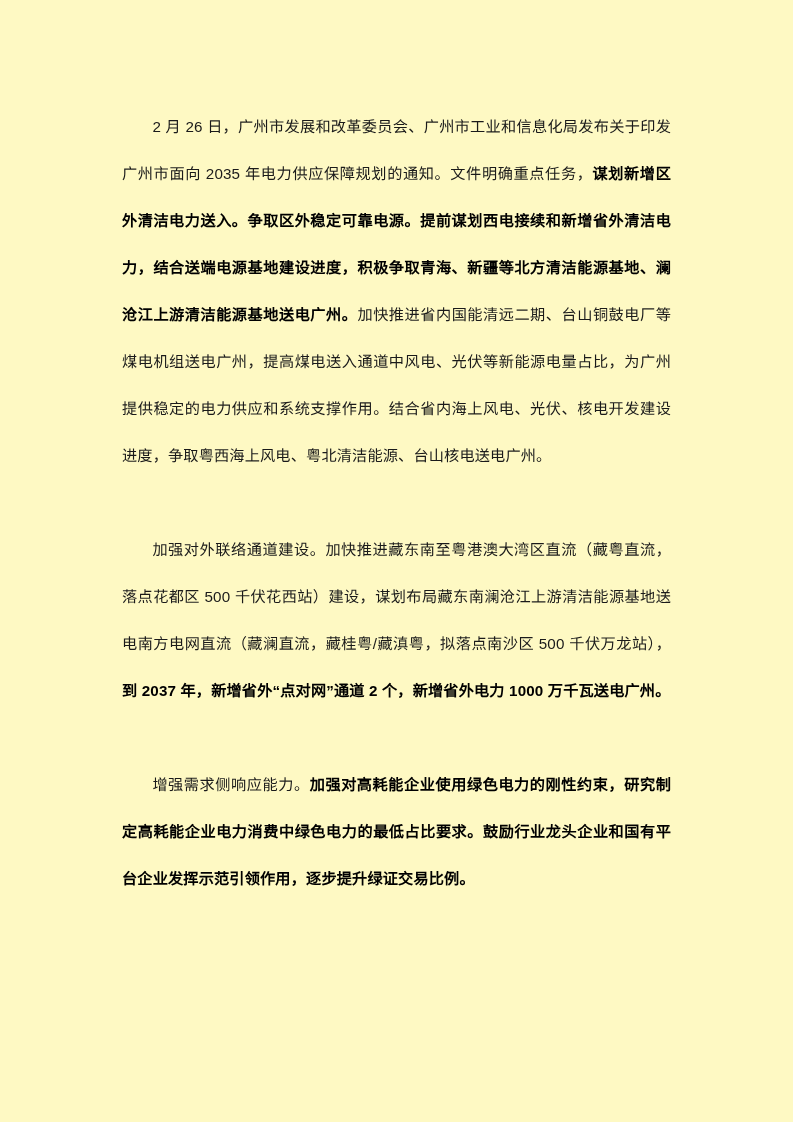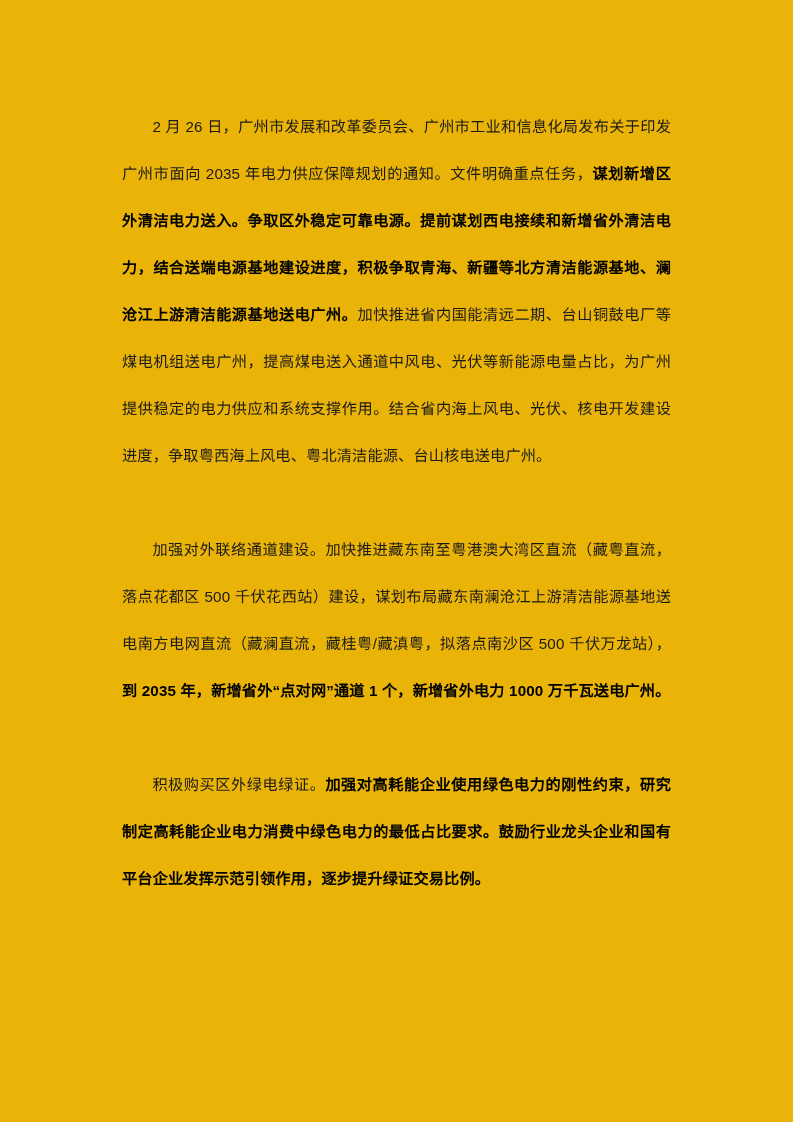--- a/index.html
+++ b/index.html
@@ -45,19 +45,19 @@
     font-weight: bold;
     color: #000000;
   }
   .para .n {
     font-weight: normal;
   }
 </style>
 </head>
 <body>
 
-<div class="page" style="background: #eab308;">
+<div class="page" style="background: #fef9c3;">
   <div class="doc-body">
     <p class="para" style="color: rgb(26, 26, 26);"><span class="n">2 月 26 日，广州市发展和改革委员会、广州市工业和信息化局发布关于印发广州市面向 2035 年电力供应保障规划的通知。文件明确重点任务，</span><span class="b" style="color: rgb(0, 0, 0);">谋划新增区外清洁电力送入。争取区外稳定可靠电源。提前谋划西电接续和新增省外清洁电力，结合送端电源基地建设进度，积极争取青海、新疆等北方清洁能源基地、澜沧江上游清洁能源基地送电广州。</span><span class="n">加快推进省内国能清远二期、台山铜鼓电厂等煤电机组送电广州，提高煤电送入通道中风电、光伏等新能源电量占比，为广州提供稳定的电力供应和系统支撑作用。结合省内海上风电、光伏、核电开发建设进度，争取粤西海上风电、粤北清洁能源、台山核电送电广州。</span></p>
-    <p class="para" style="color: rgb(26, 26, 26);"><span class="n">加强对外联络通道建设。加快推进藏东南至粤港澳大湾区直流（藏粤直流，落点花都区 500 千伏花西站）建设，谋划布局藏东南澜沧江上游清洁能源基地送电南方电网直流（藏澜直流，藏桂粤/藏滇粤，拟落点南沙区 500 千伏万龙站），</span><span class="b" style="color: rgb(0, 0, 0);">到 2035 年，新增省外“点对网”通道 1 个，新增省外电力 1000 万千瓦送电广州。</span></p>
-    <p class="para" style="color: rgb(26, 26, 26);"><span class="n">积极购买区外绿电绿证。</span><span class="b" style="color: rgb(0, 0, 0);">加强对高耗能企业使用绿色电力的刚性约束，研究制定高耗能企业电力消费中绿色电力的最低占比要求。鼓励行业龙头企业和国有平台企业发挥示范引领作用，逐步提升绿证交易比例。</span></p>
+    <p class="para" style="color: rgb(26, 26, 26);"><span class="n">加强对外联络通道建设。加快推进藏东南至粤港澳大湾区直流（藏粤直流，落点花都区 500 千伏花西站）建设，谋划布局藏东南澜沧江上游清洁能源基地送电南方电网直流（藏澜直流，藏桂粤/藏滇粤，拟落点南沙区 500 千伏万龙站），</span><span class="b" style="color: rgb(0, 0, 0);">到 2037 年，新增省外“点对网”通道 2 个，新增省外电力 1000 万千瓦送电广州。</span></p>
+    <p class="para" style="color: rgb(26, 26, 26);"><span class="n">增强需求侧响应能力。</span><span class="b" style="color: rgb(0, 0, 0);">加强对高耗能企业使用绿色电力的刚性约束，研究制定高耗能企业电力消费中绿色电力的最低占比要求。鼓励行业龙头企业和国有平台企业发挥示范引领作用，逐步提升绿证交易比例。</span></p>
   </div>
 </div>
 
 </body></html>

